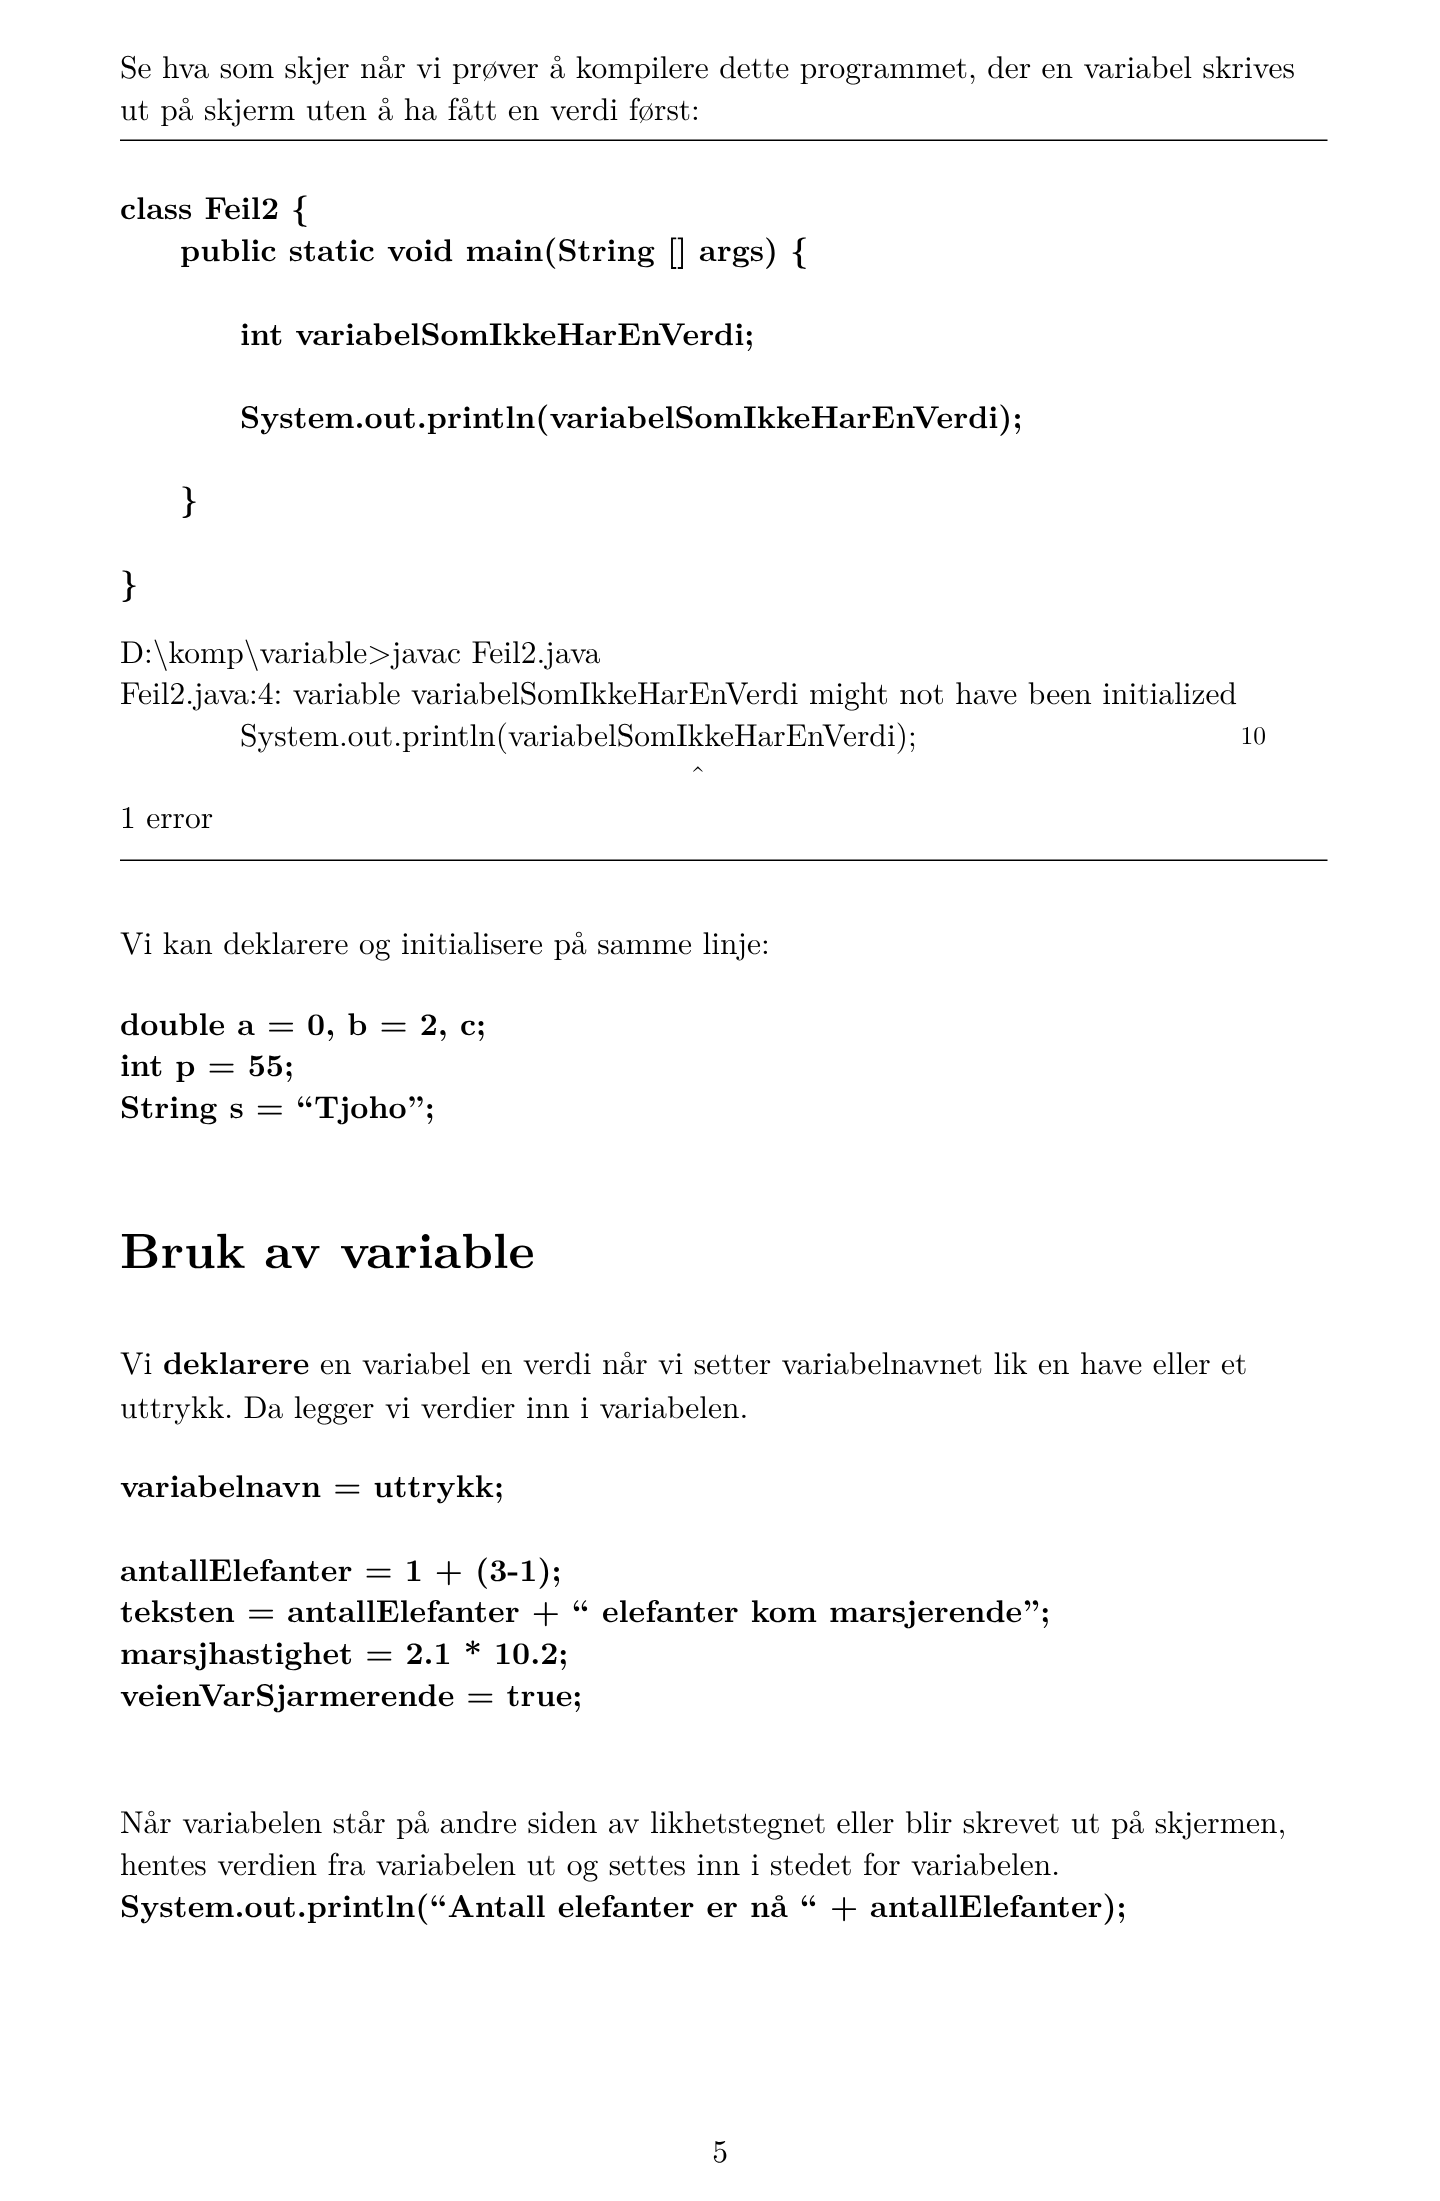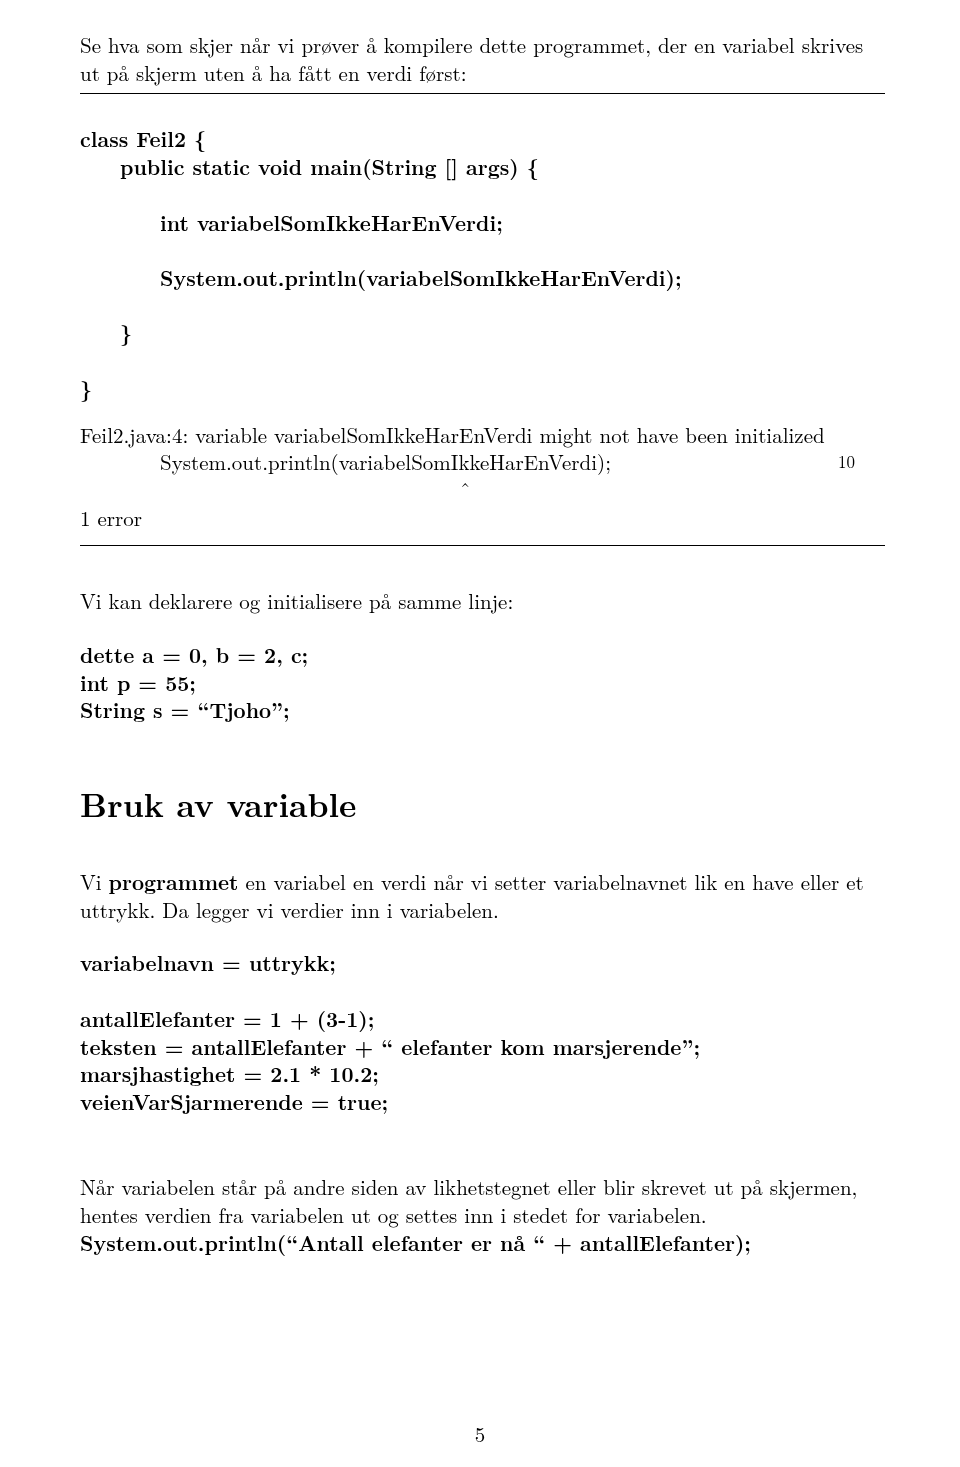--- a/index.html
+++ b/index.html
@@ -39,21 +39,21 @@
     line-height: 1.32;
   }
   .compileblock {
     font-size: 21px;
     line-height: 1.32;
     margin-top: 18px;
   }
   .err-ind { margin-left: 80px; }
   .margin10 {
     position: absolute;
-    right: 30px;
+    right: 41px;
     font-size: 17px;
   }
   h2.sec {
     font-size: 33px;
     font-weight: 700;
     margin: 58px 0 40px 0;
   }
   .pagenum {
     position: absolute;
     bottom: 20px;
@@ -72,47 +72,48 @@
 <div class="codeblock">
 <span>class Feil2 {</span>
 <span class="i1">public static void main(String [] args) {</span>
 <span class="i2">int variabelSomIkkeHarEnVerdi;</span>
 <span class="i2">System.out.println(variabelSomIkkeHarEnVerdi);</span>
 <span class="i1">}</span>
 <span>}</span>
 </div>
 
 <div class="compileblock">
+  <div>D:\komp\variable&gt;javac Feil2.java</div>
   <div>Feil2.java:4: variable variabelSomIkkeHarEnVerdi might not have been initialized</div>
   <div style="position:relative;">
     <span class="margin10" style="top:2px;">10</span>
     <div class="err-ind">System.out.println(variabelSomIkkeHarEnVerdi);</div>
   </div>
   <div class="err-ind" style="padding-left:300px;">ˆ</div>
   <div>1 error</div>
 </div>
 
 <hr class="rule" style="margin-top:14px;">
 
 <div style="height:36px;"></div>
 
 <p class="para">Vi kan deklarere og initialisere på samme linje:</p>
 
 <div style="height:20px;"></div>
 
 <div class="boldblock">
-  <div>dette a = 0, b = 2, c;</div>
+  <div>double a = 0, b = 2, c;</div>
   <div>int p = 55;</div>
   <div>String s = “Tjoho”;</div>
 </div>
 
 <h2 class="sec">Bruk av variable</h2>
 
 <p class="para">
-  <span>Vi </span><span class="bold">programmet</span><span> en variabel en verdi når vi setter variabelnavnet lik en have eller et uttrykk. Da legger vi verdier inn i variabelen.</span>
+  <span>Vi </span><span class="bold">deklarere</span><span> en variabel en verdi når vi setter variabelnavnet lik en have eller et uttrykk. Da legger vi verdier inn i variabelen.</span>
 </p>
 
 <div style="height:20px;"></div>
 
 <div class="boldblock">variabelnavn = uttrykk;</div>
 
 <div style="height:28px;"></div>
 
 <div class="boldblock">
   <div>antallElefanter = 1 + (3-1);</div>

